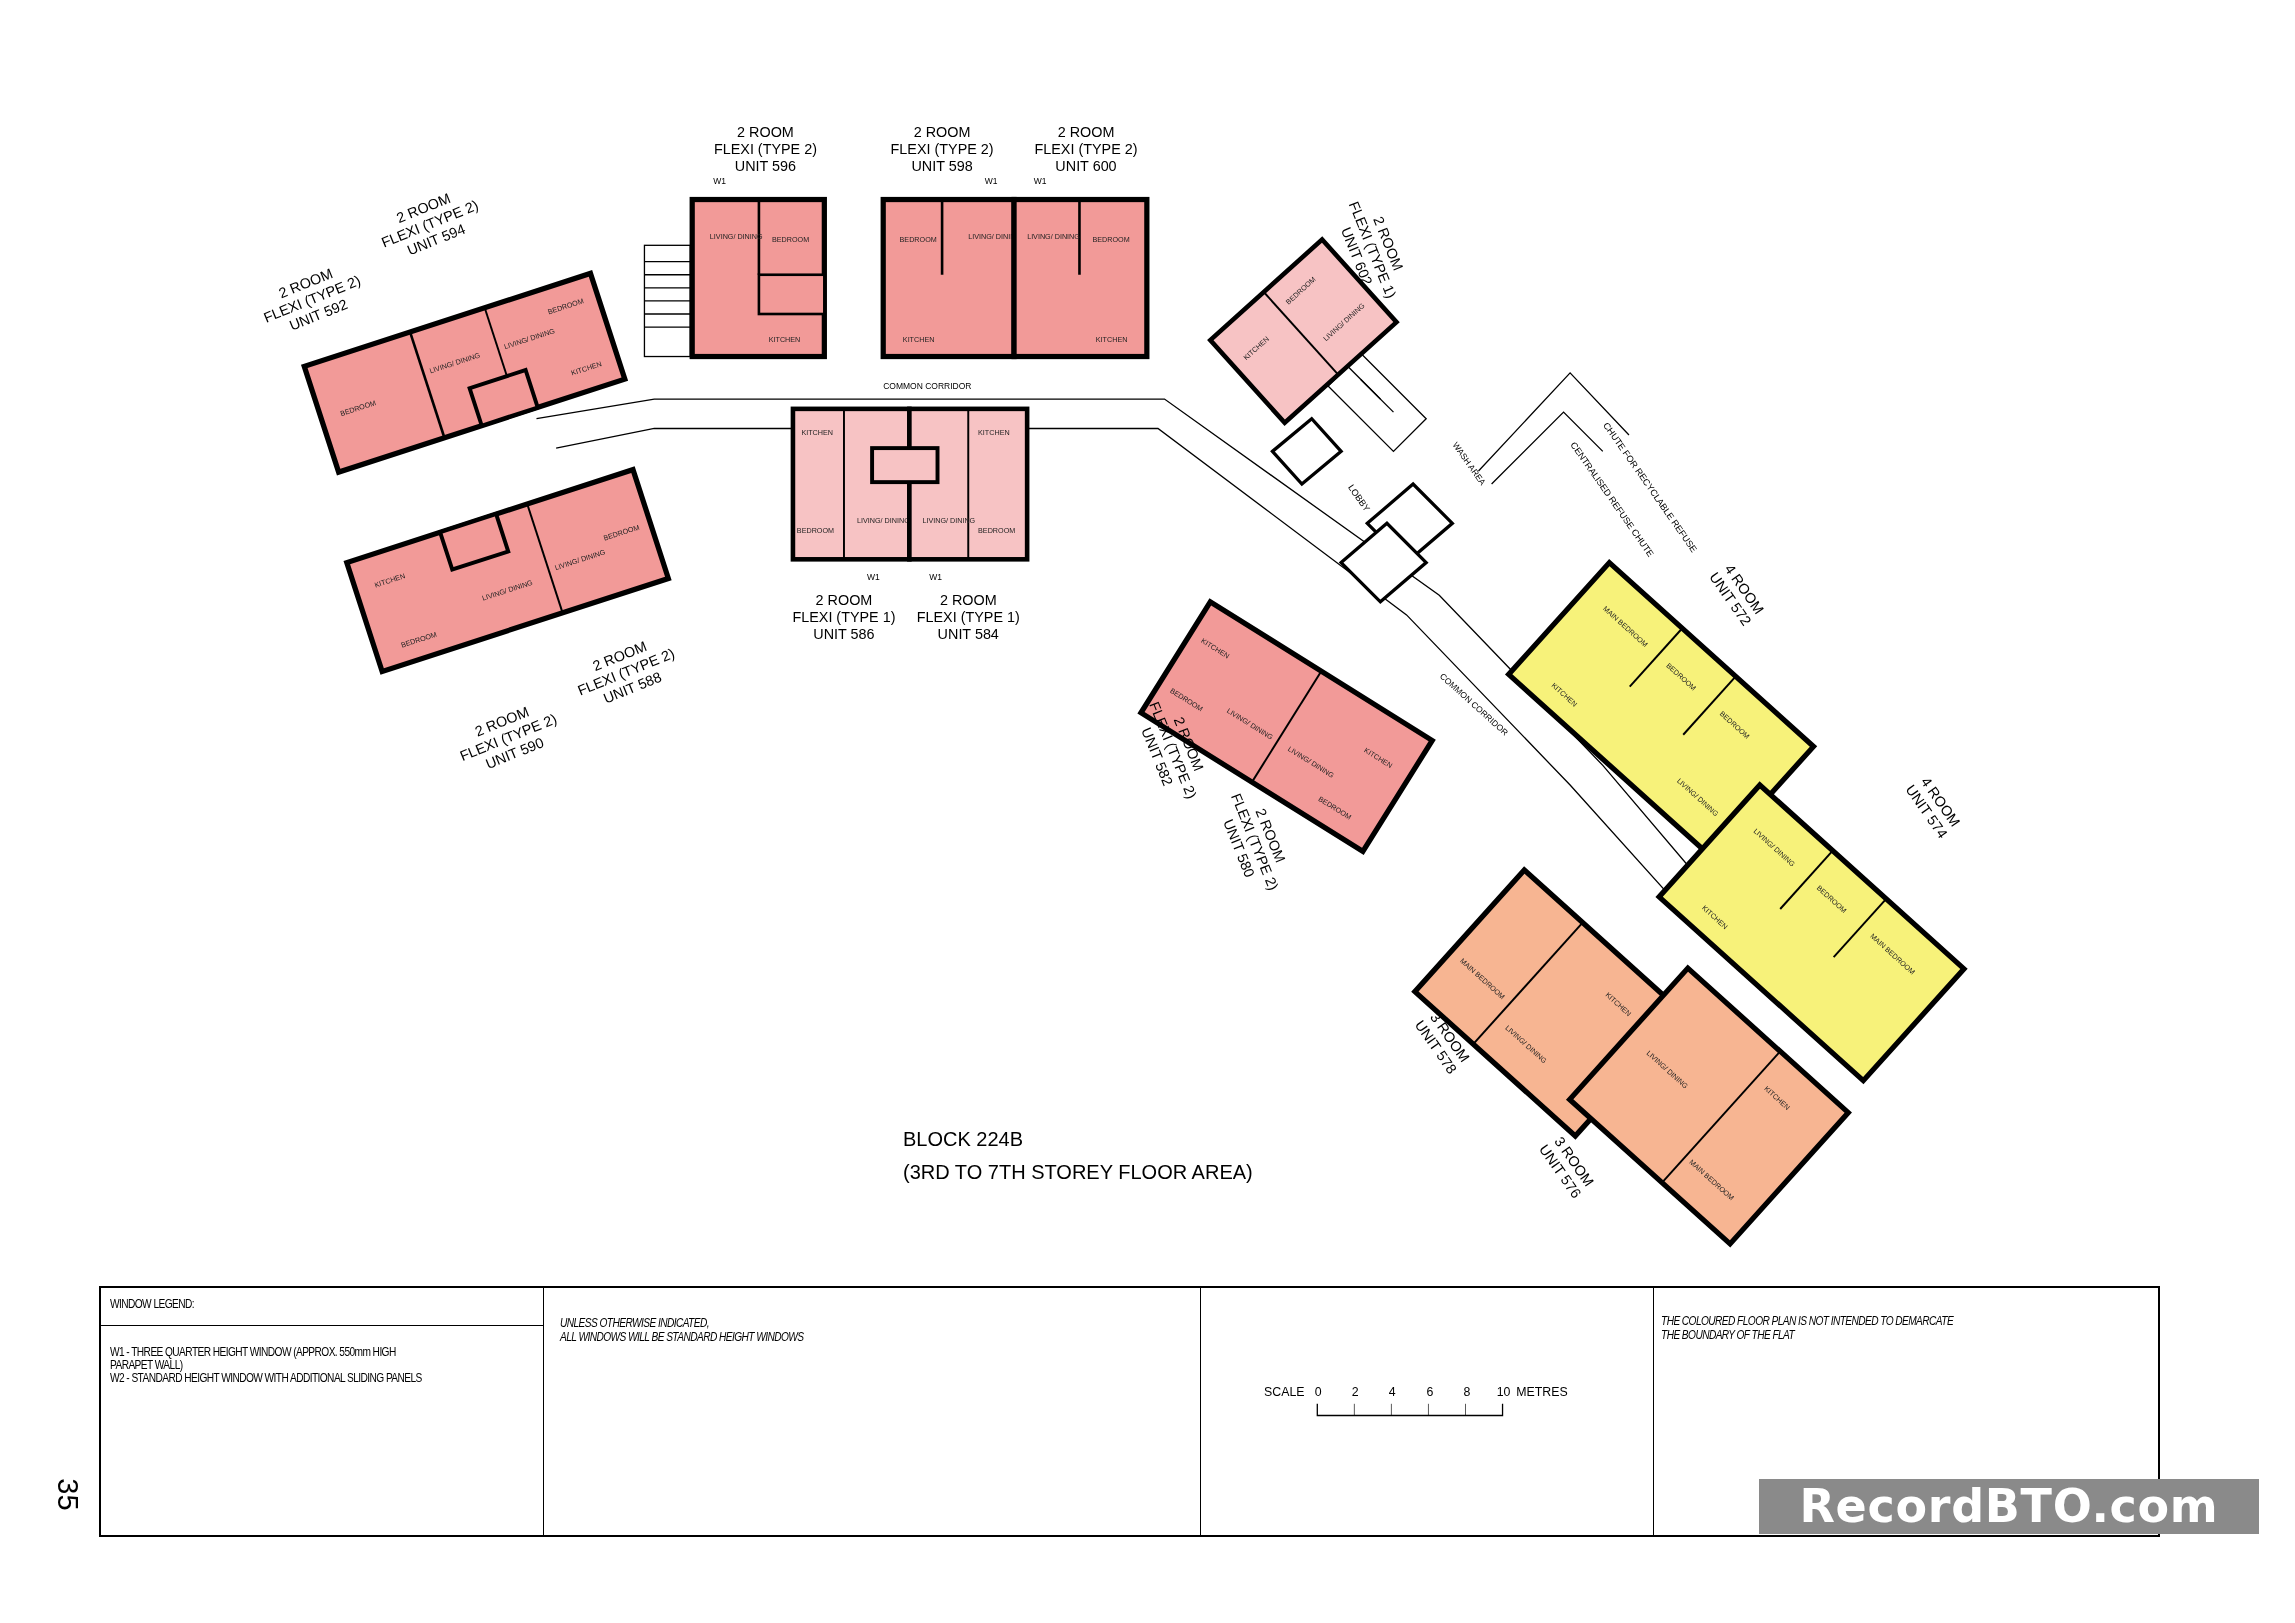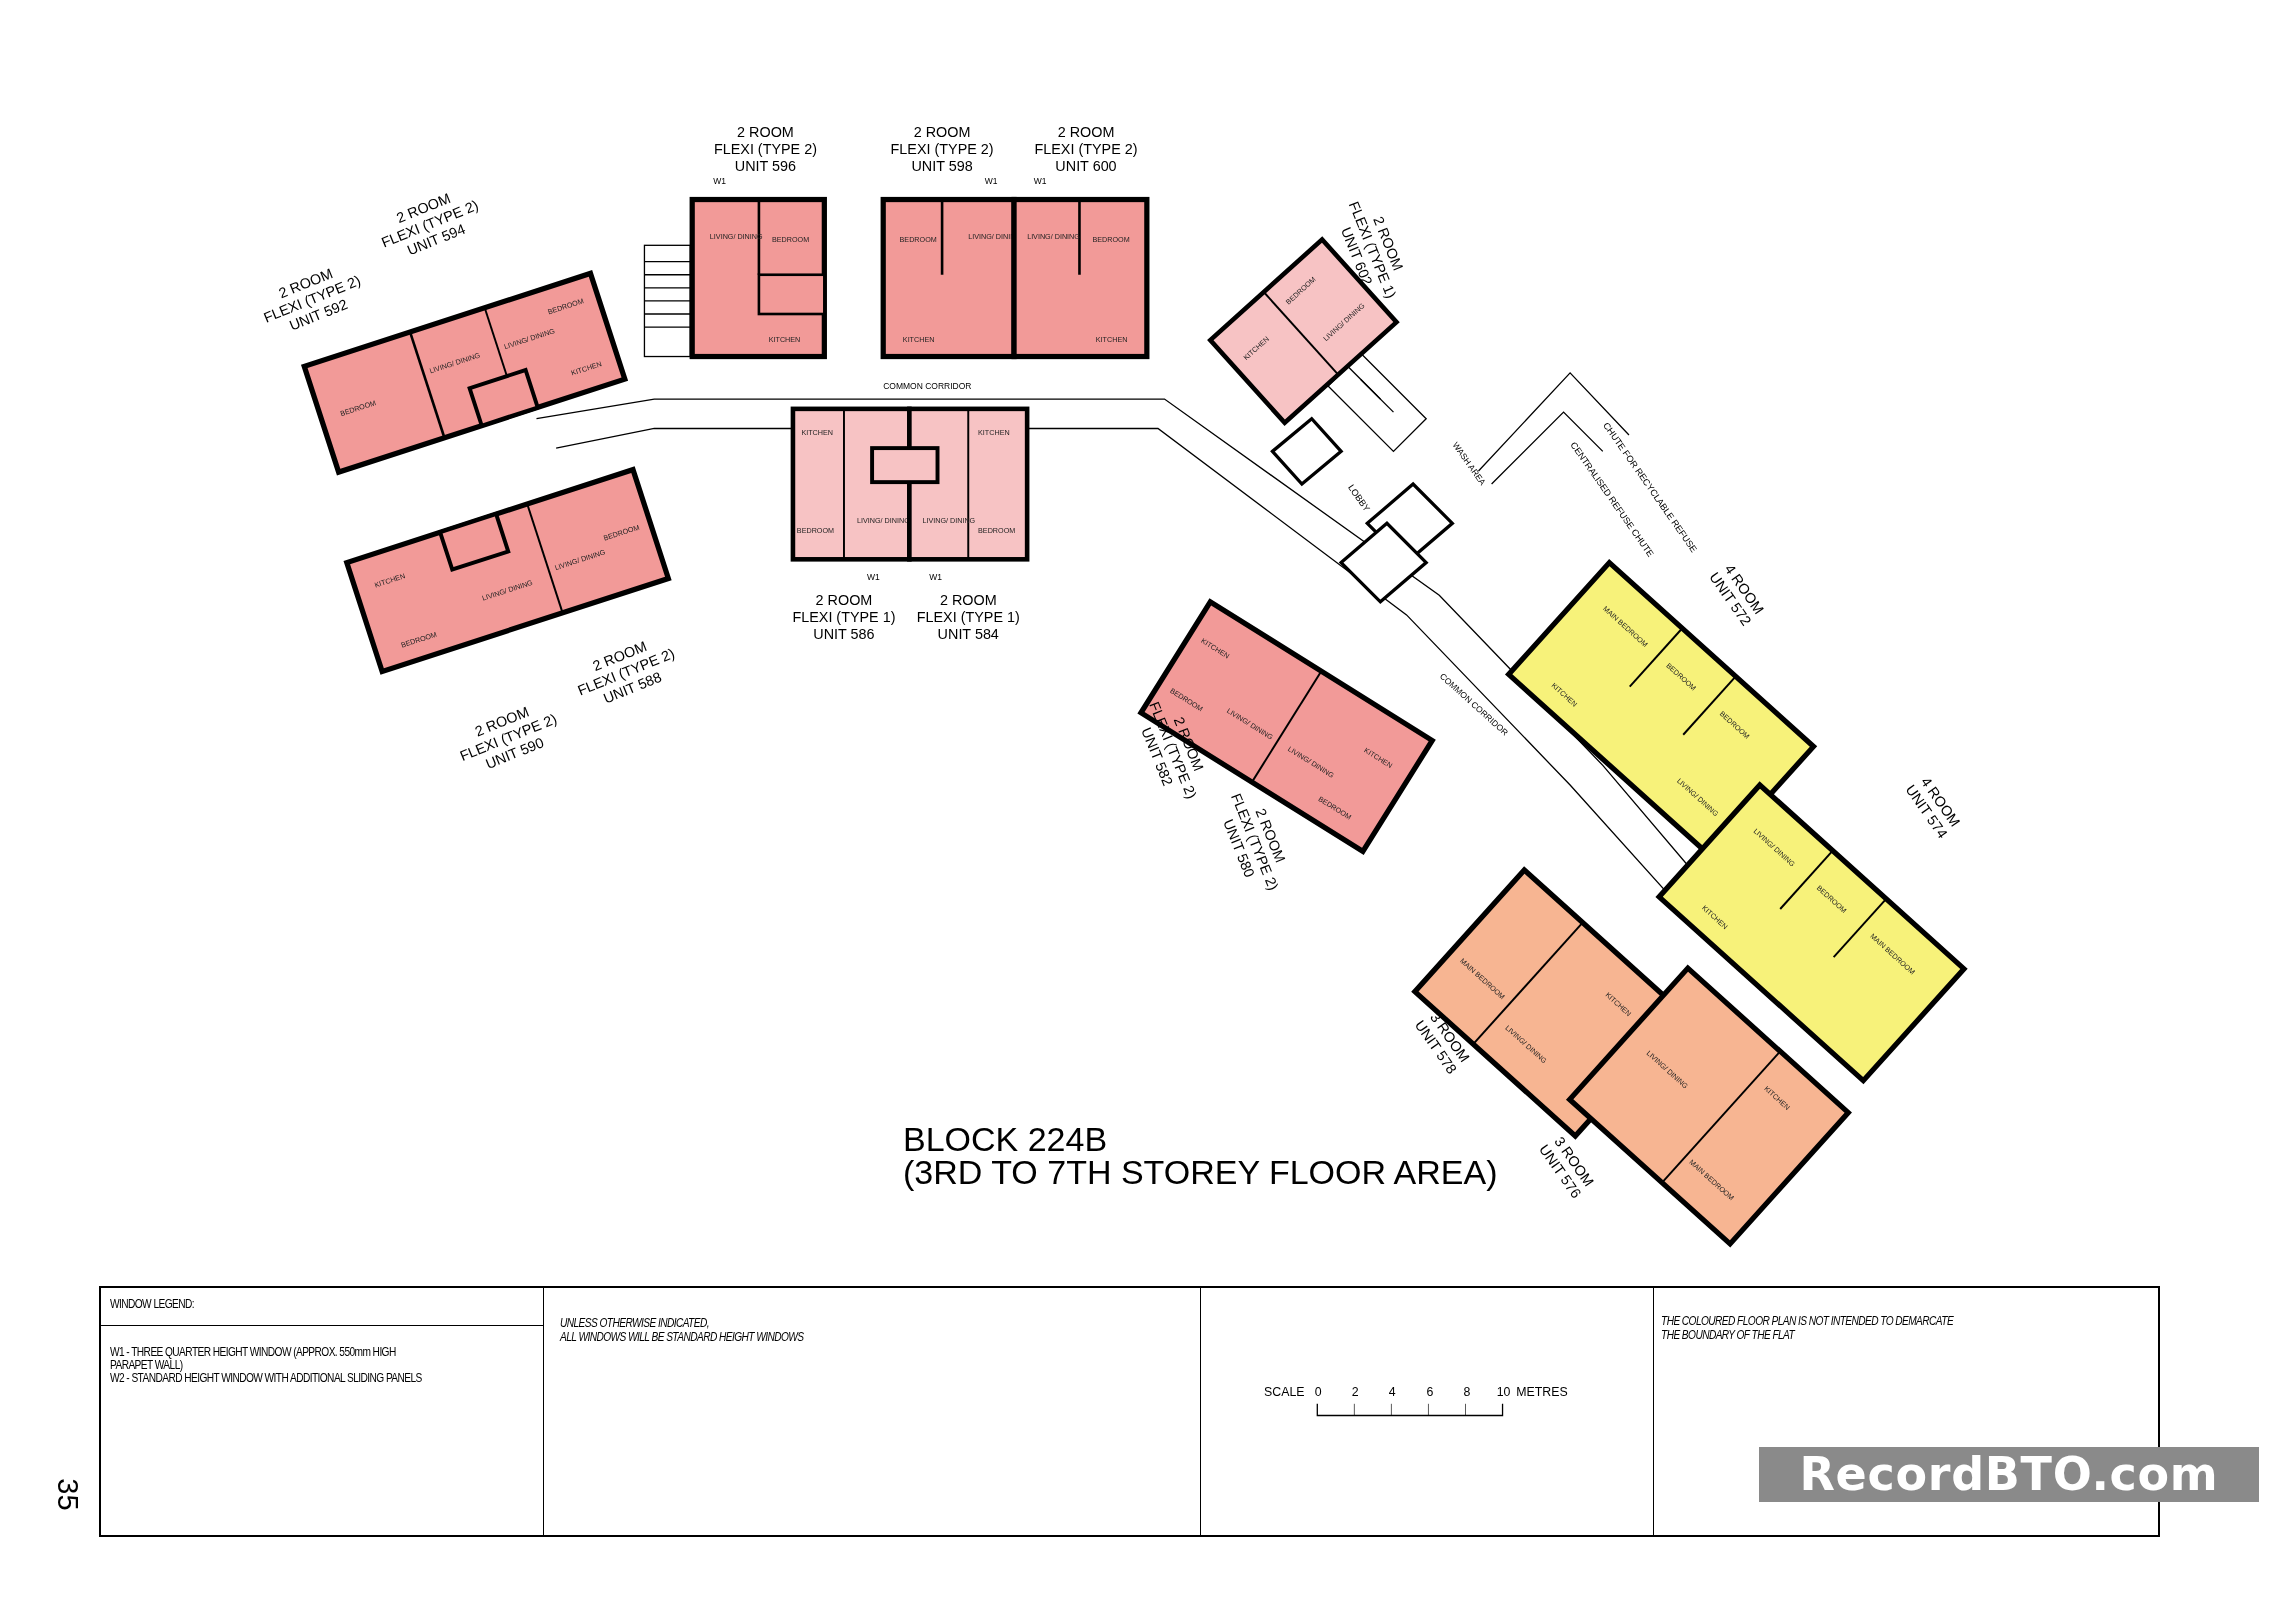--- a/index.html
+++ b/index.html
@@ -12,23 +12,23 @@
   .cell{border-right:1.3px solid #000;box-sizing:border-box;position:relative;font-size:12.4px;transform-origin:left top;}
   .cell:last-child{border-right:none;font-style:italic;}
   .c1{width:443px;}
   .c2{width:657px;padding:27.5px 15.7px;font-style:italic;}
   .c3{width:453px;}
   .c4{flex:1;padding:26px 6.5px;}
   .c1 .head{height:38px;border-bottom:1.3px solid #000;padding:9.2px 9.2px;box-sizing:border-box;}
   .c1 .body{padding:19.6px 9.2px;line-height:1.05;}
   .cond{letter-spacing:-0.7px;transform:scaleX(0.82);transform-origin:left;display:block;white-space:nowrap;}
   .scale{position:absolute;left:62px;top:95px;font-size:12.4px;}
-  .title{position:absolute;left:903px;top:1123px;font-size:34px;line-height:33px;}
+  .title{position:absolute;left:903px;top:1123px;font-size:20px;line-height:33px;}
   .pagenum{position:absolute;left:51px;top:1478px;font-size:29px;transform:rotate(90deg);transform-origin:center;}
-  .wm{position:absolute;left:1759px;top:1447px;width:500px;height:55px;background:#8a8a8a;color:#fff;font-family:"DejaVu Sans",sans-serif;font-weight:bold;font-size:46px;line-height:55px;text-align:center;letter-spacing:0.7px;}
+  .wm{position:absolute;left:1759px;top:1479px;width:500px;height:55px;background:#8a8a8a;color:#fff;font-family:"DejaVu Sans",sans-serif;font-weight:bold;font-size:46px;line-height:55px;text-align:center;letter-spacing:0.7px;}
 </style>
 </head>
 <body>
 
 <svg width="2295" height="1623" viewBox="0 0 3508 2481">
 
   <g fill="none" stroke="#000" stroke-width="2">
     <polyline points="820,640 1000,610 1780,610 2200,910 2450,1170 2620,1370"></polyline>
     <polyline points="850,685 1000,655 1770,655 2150,940 2400,1200 2580,1400"></polyline>
   </g>

